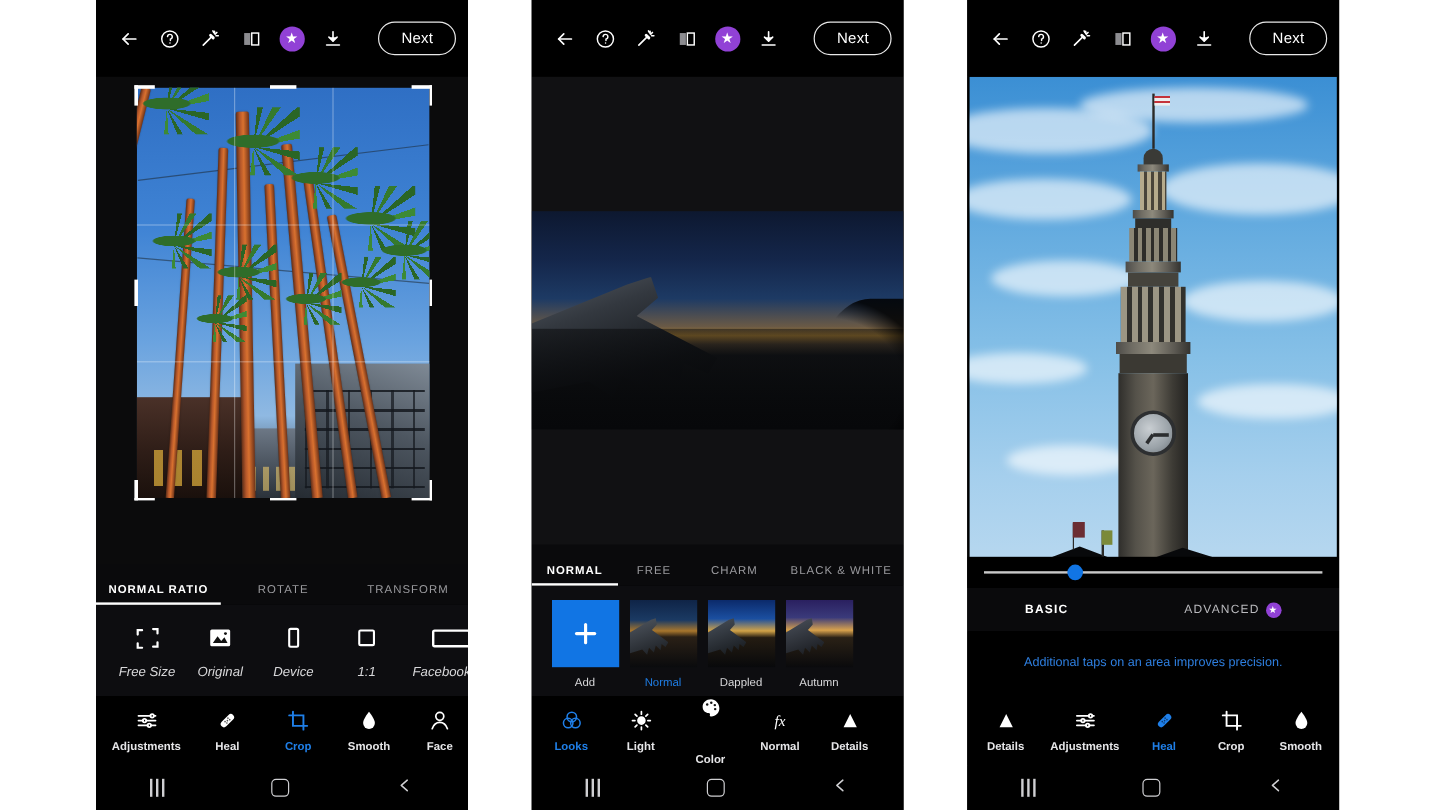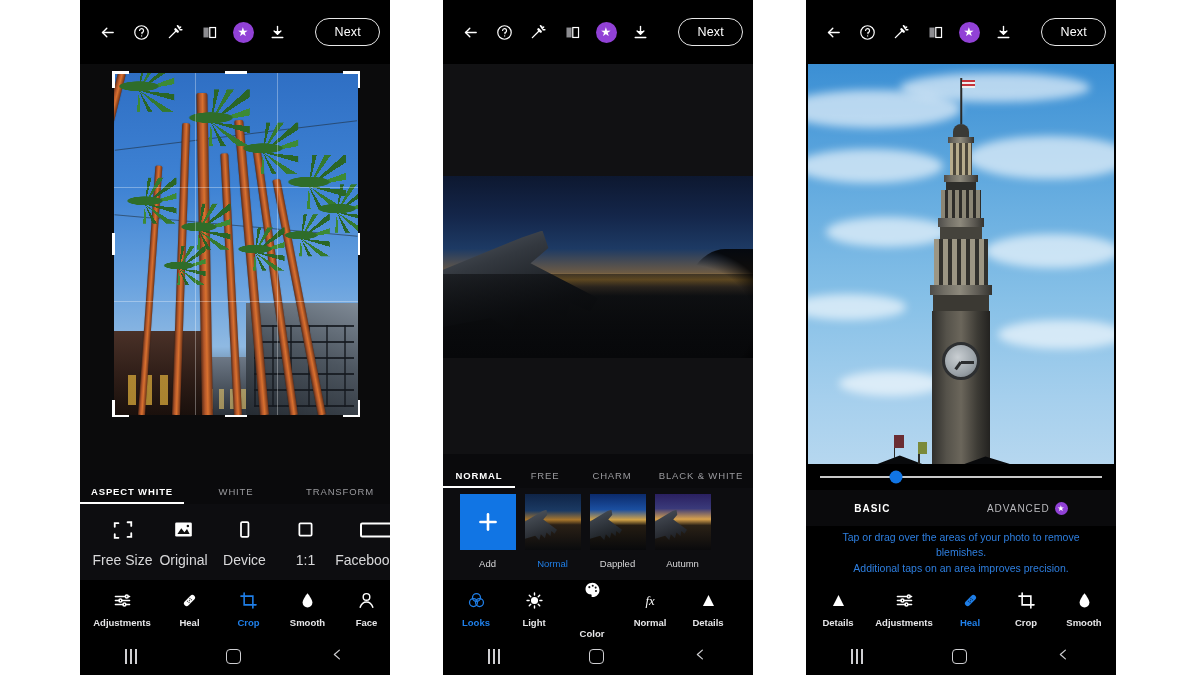--- a/index.html
+++ b/index.html
@@ -228,25 +228,25 @@
   .ratio-row {
     flex: 0 0 76px; background: #0d0d10;
     display: flex; align-items: center; padding-left: 12px; gap: 0;
     overflow: hidden;
   }
   .ratio-item {
     flex: 0 0 auto; width: 61px;
     display: flex; flex-direction: column; align-items: center; gap: 9px;
   }
   .ratio-ico { height: 26px; display: flex; align-items: center; justify-content: center; color:#fff; }
-  .ratio-lbl { font-size: 14px; color: #d8d8da; white-space: nowrap; }
+  .ratio-lbl { font-size: 11px; color: #d8d8da; white-space: nowrap; font-style: italic; }
 
   .looks-row {
     flex: 0 0 92px; background: #0d0d10;
-    display: flex; align-items: flex-start; padding: 6px 0 0 12px;
+    display: flex; align-items: center; padding: 6px 0 0 12px;
     overflow: hidden;
   }
   .look-item { flex: 0 0 auto; width: 65px; display: flex; flex-direction: column; align-items: center; }
   .look-thumb { width: 56px; height: 56px; background: #15233b; position: relative; overflow: hidden; }
   .look-thumb.add { background: #1175e4; display: flex; align-items: center; justify-content: center; }
   .look-lbl { font-size: 9.5px; color: #d8d8da; margin-top: 8px; white-space: nowrap; }
   .look-lbl.active { color: #1f7fe8; }
 
   .mode-row {
     flex: 0 0 36px; background: #0a0a0c;
@@ -393,22 +393,22 @@
             <i style="right:0;bottom:0;width:2.5px;height:17px;"></i>
           </div>
         <div class="edge-tick" style="left:50%;top:0;width:22px;height:2.5px;margin-left:-11px;"></div>
         <div class="edge-tick" style="left:50%;bottom:0;width:22px;height:2.5px;margin-left:-11px;"></div>
         <div class="edge-tick" style="left:0;top:50%;width:2.5px;height:22px;margin-top:-11px;"></div>
         <div class="edge-tick" style="right:0;top:50%;width:2.5px;height:22px;margin-top:-11px;"></div>
       </div>
     </div>
 
     <div class="tabs-row">
-      <div class="tab active" style="flex:0 0 104px;">ASPECT WHITE</div>
-      <div class="tab" style="flex:0 0 104px;">WHITE</div>
+      <div class="tab active" style="flex:0 0 104px;">NORMAL RATIO</div>
+      <div class="tab" style="flex:0 0 104px;">ROTATE</div>
       <div class="tab" style="flex:0 0 104px;">TRANSFORM</div>
     </div>
 
     <div class="ratio-row">
       <div class="ratio-item">
         <div class="ratio-ico">
           <svg width="22" height="22" viewBox="0 0 24 24" fill="none" stroke="#fff" stroke-width="2" stroke-linecap="round">
               <path d="M3 8.5V4.5h4M17 3.5h4v4M21 15.5v4h-4M7 20.5H3v-4"></path>
             </svg>
         </div>
@@ -772,21 +772,20 @@
 
     <div class="mode-row">
       <div class="mode-lbl">BASIC</div>
       <div class="mode-lbl dim">
         <span>ADVANCED</span>
         <span class="mode-star">★</span>
       </div>
     </div>
 
     <div class="hint">
-      <span>Tap or drag over the areas of your photo to remove blemishes.</span>
       <span>Additional taps on an area improves precision.</span>
     </div>
 
     <div class="tools-row">
       <div class="tool" style="width:56px;">
         <div class="tool-ico">
           <svg width="19" height="19" viewBox="0 0 24 24">
               <path d="M12 5 L19 19 H5 Z" fill="#fff"></path>
             </svg>
         </div>

